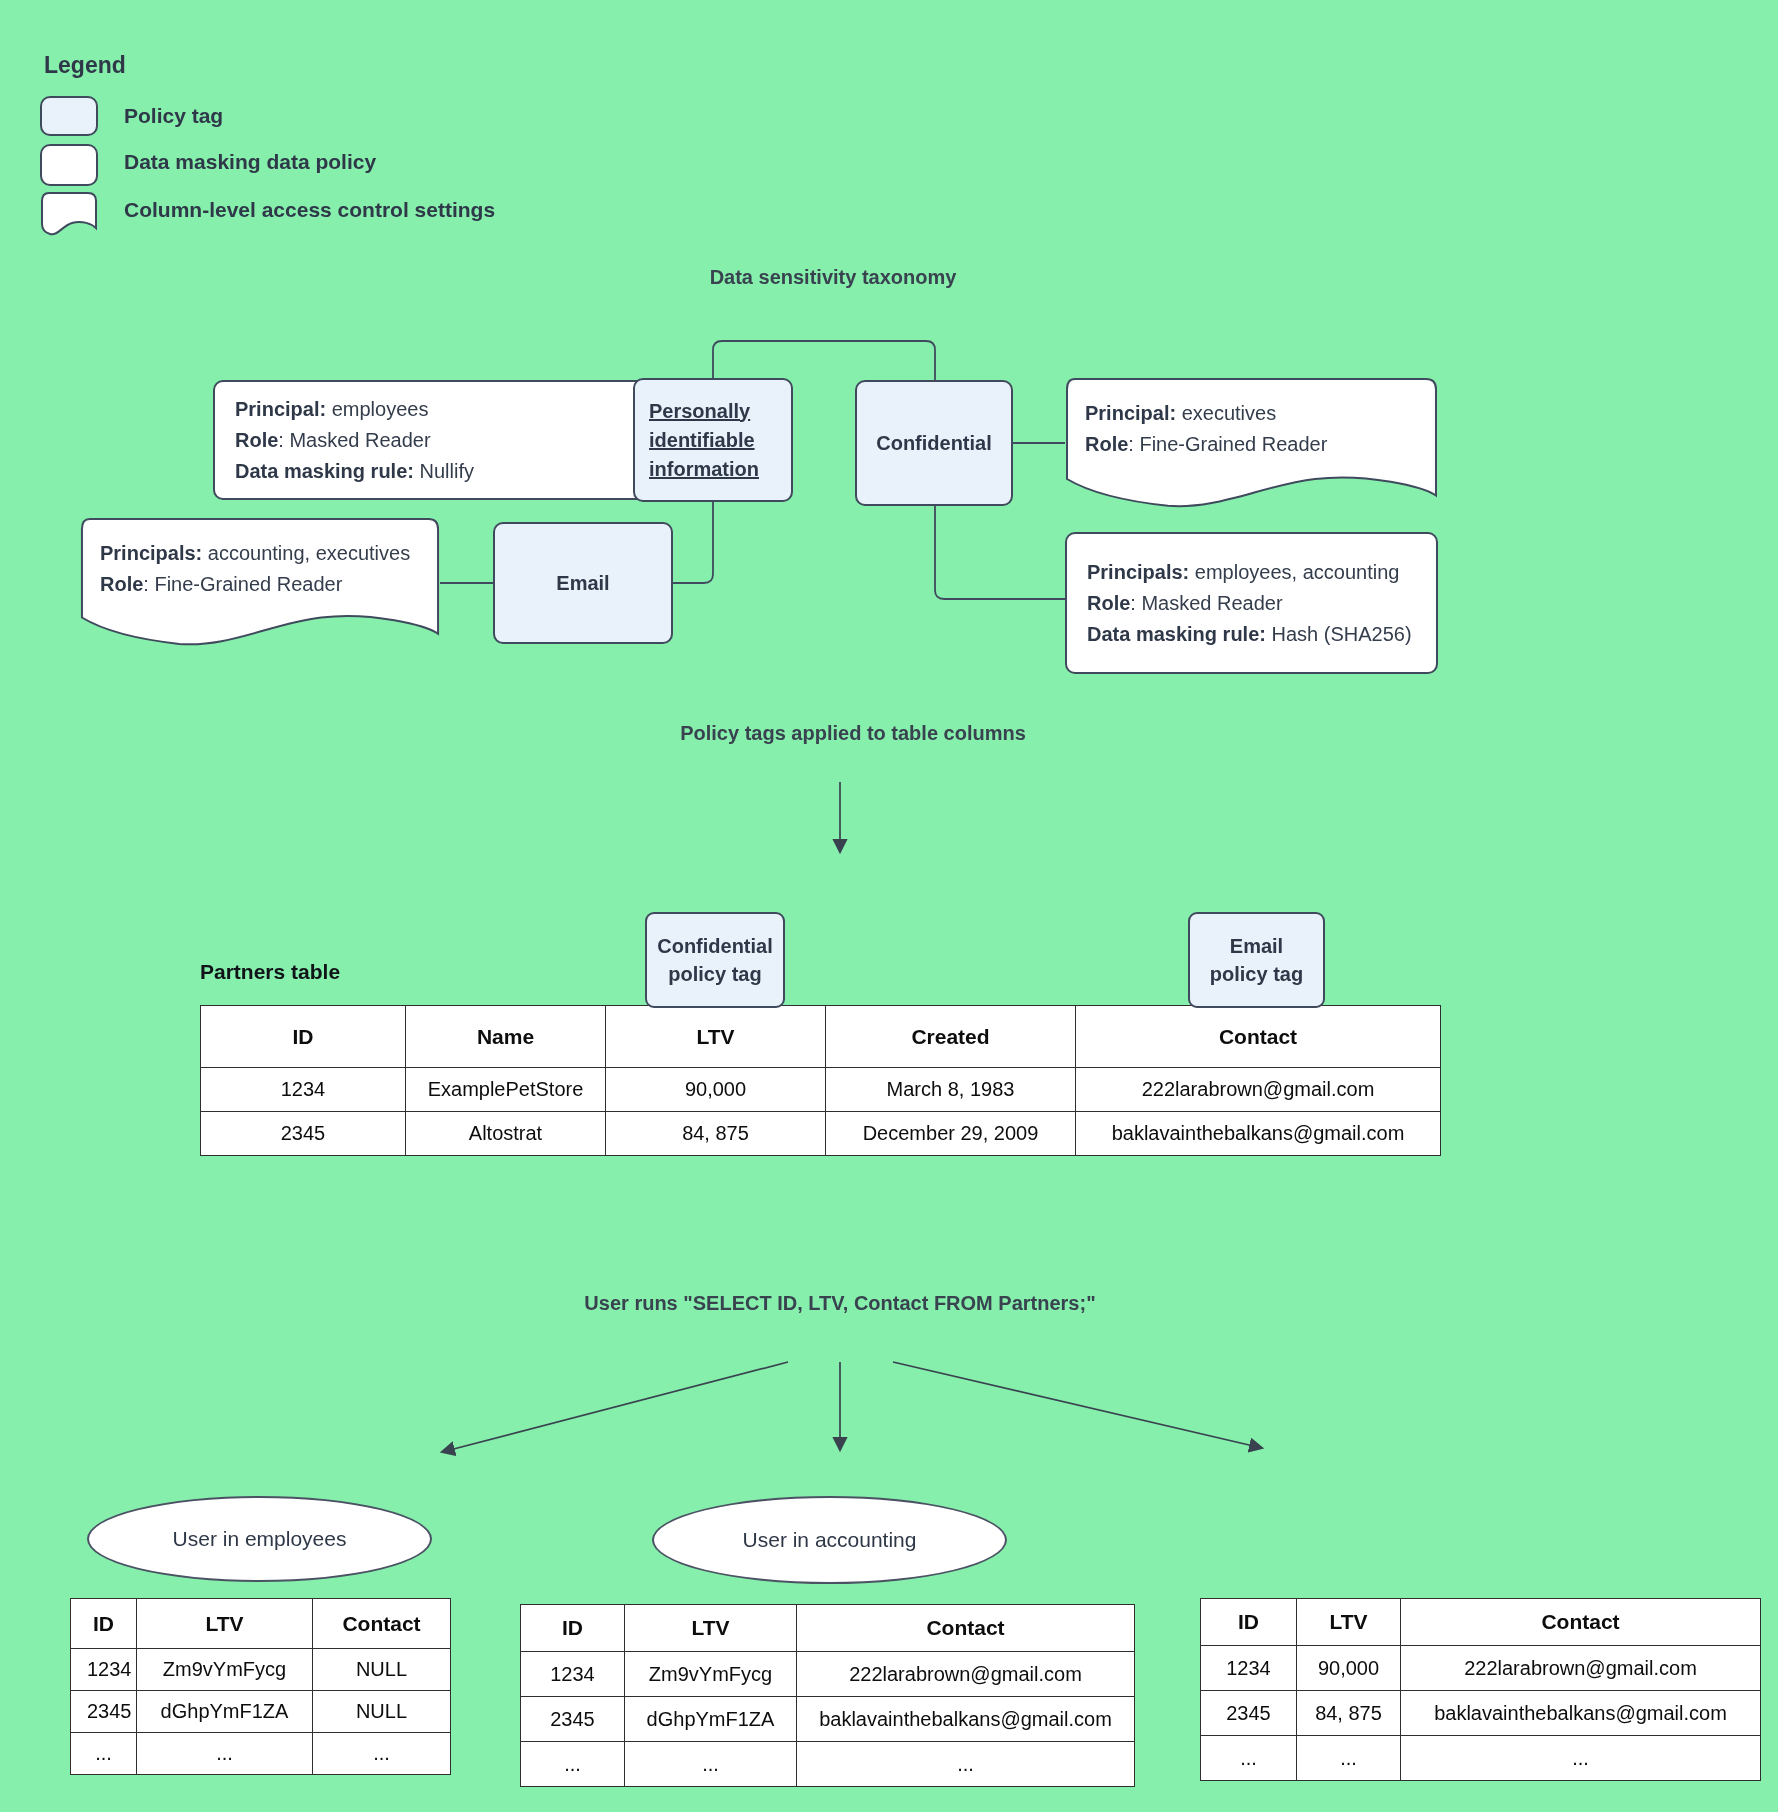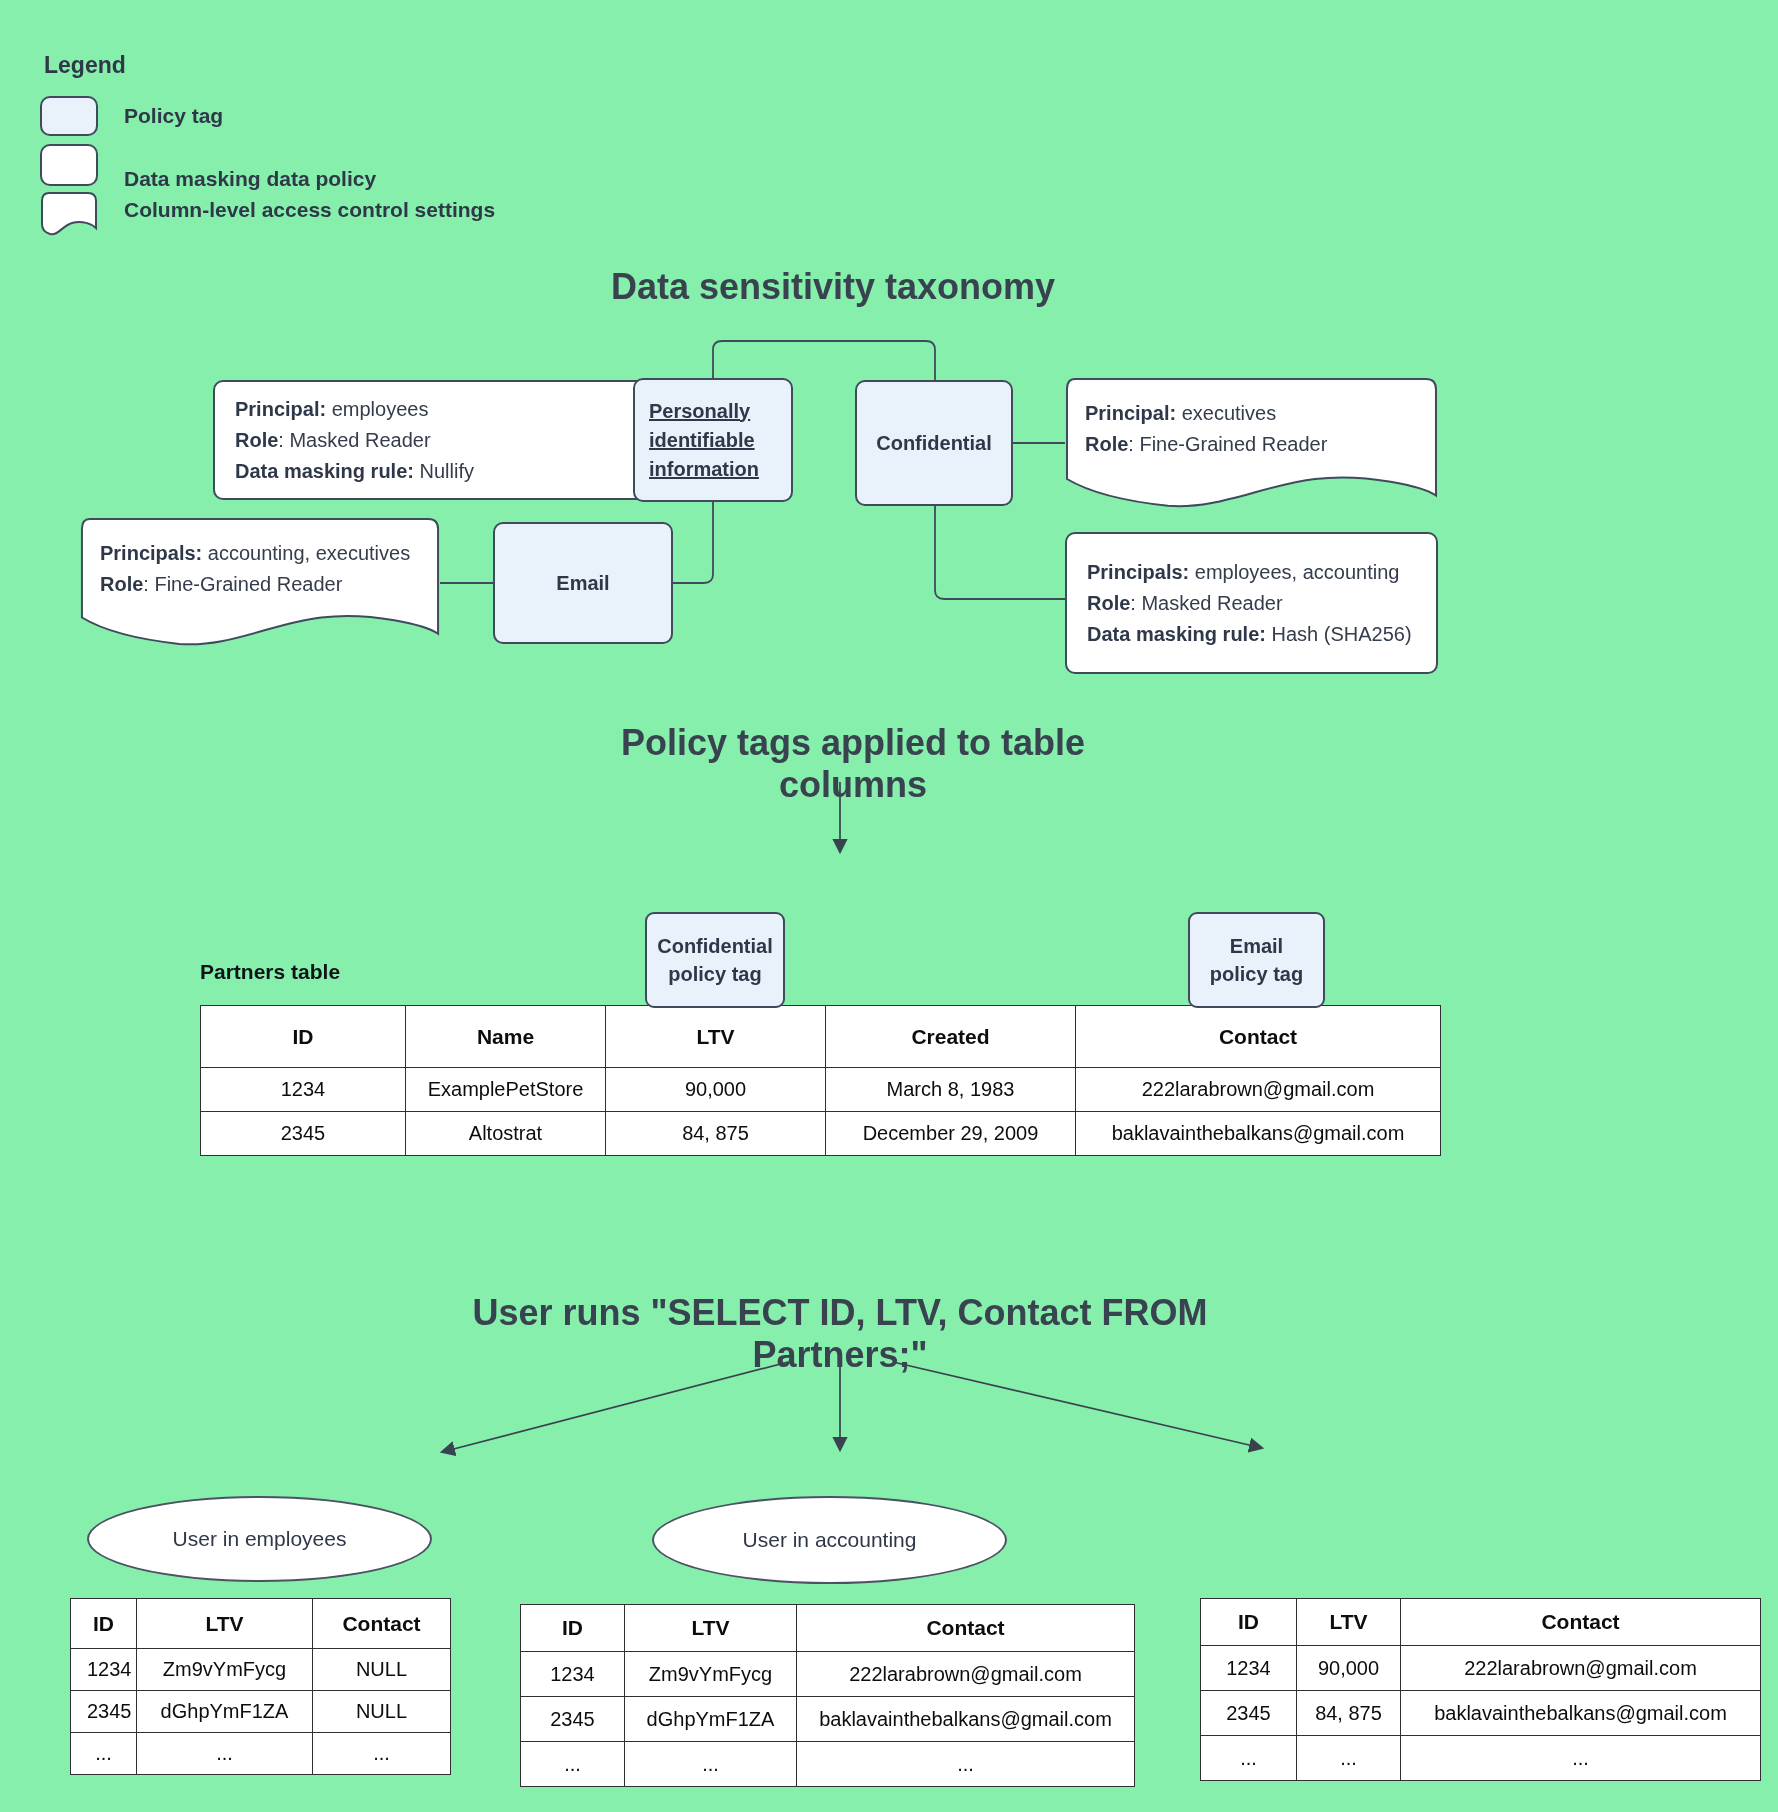--- a/index.html
+++ b/index.html
@@ -3,21 +3,21 @@
 <meta charset="utf-8">
 <style>
   html,body { margin:0; padding:0; background:#ffffff; }
   .canvas {
     position:relative; width:1778px; height:1812px; background:#86efac;
     font-family:"Liberation Sans", sans-serif; color:#111; overflow:hidden;
   }
   .abs { position:absolute; box-sizing:border-box; }
   .overlay { position:absolute; left:0; top:0; width:1778px; height:1812px; pointer-events:none; }
 
-  .sec-title { font-size:36px; font-weight:bold; color:#39424f; text-align:center; }
+  .sec-title { font-size:20px; font-weight:bold; color:#39424f; text-align:center; }
 
   
   .legend-title { font-size:23px; font-weight:bold; color:#2f3848; }
   .legend-label { font-size:21px; font-weight:bold; color:#2f3848; }
   .swatch { border:2px solid #3f4a5d; border-radius:10px; background:#fff; }
   .swatch.blue { background:#e9f1fb; }
 
   
   .node { border:2px solid #3f4a5d; border-radius:10px; background:#fff; }
   .tag { background:#e9f1fb; }
@@ -78,21 +78,21 @@
       <line x1="893" y1="1362" x2="1262" y2="1448" marker-end="url(#ah)"></line>
     </g>
   </svg>
 
   <div class="abs legend-title" style="left:44px; top:52px;">Legend</div>
 
   <div class="abs swatch blue" style="left:40px; top:96px; width:58px; height:40px;"></div>
   <div class="abs legend-label" style="left:124px; top:104px;">Policy tag</div>
 
   <div class="abs swatch" style="left:40px; top:144px; width:58px; height:42px;"></div>
-  <div class="abs legend-label" style="left:124px; top:167px;">Data masking data policy</div>
+  <div class="abs legend-label" style="left:124px; top:150px;">Data masking data policy</div>
 
   <div class="abs" style="left:40px; top:192px; width:58px; height:48px;">
     <svg width="58" height="48" viewBox="0 0 58 48">
       <path d="M9 1 H48 Q56 1 56 9 V36 C52 32 42 28 32 31 C22 34 18 44 10 42 C5 40.5 2 37 2 32 V9 Q2 1 9 1 Z" fill="#ffffff" stroke="#3f4a5d" stroke-width="2"></path>
     </svg>
   </div>
   <div class="abs legend-label" style="left:124px; top:198px;">Column-level access control settings</div>
 
   <div class="abs sec-title" style="left:533px; top:266px; width:600px;">Data sensitivity taxonomy</div>
 

